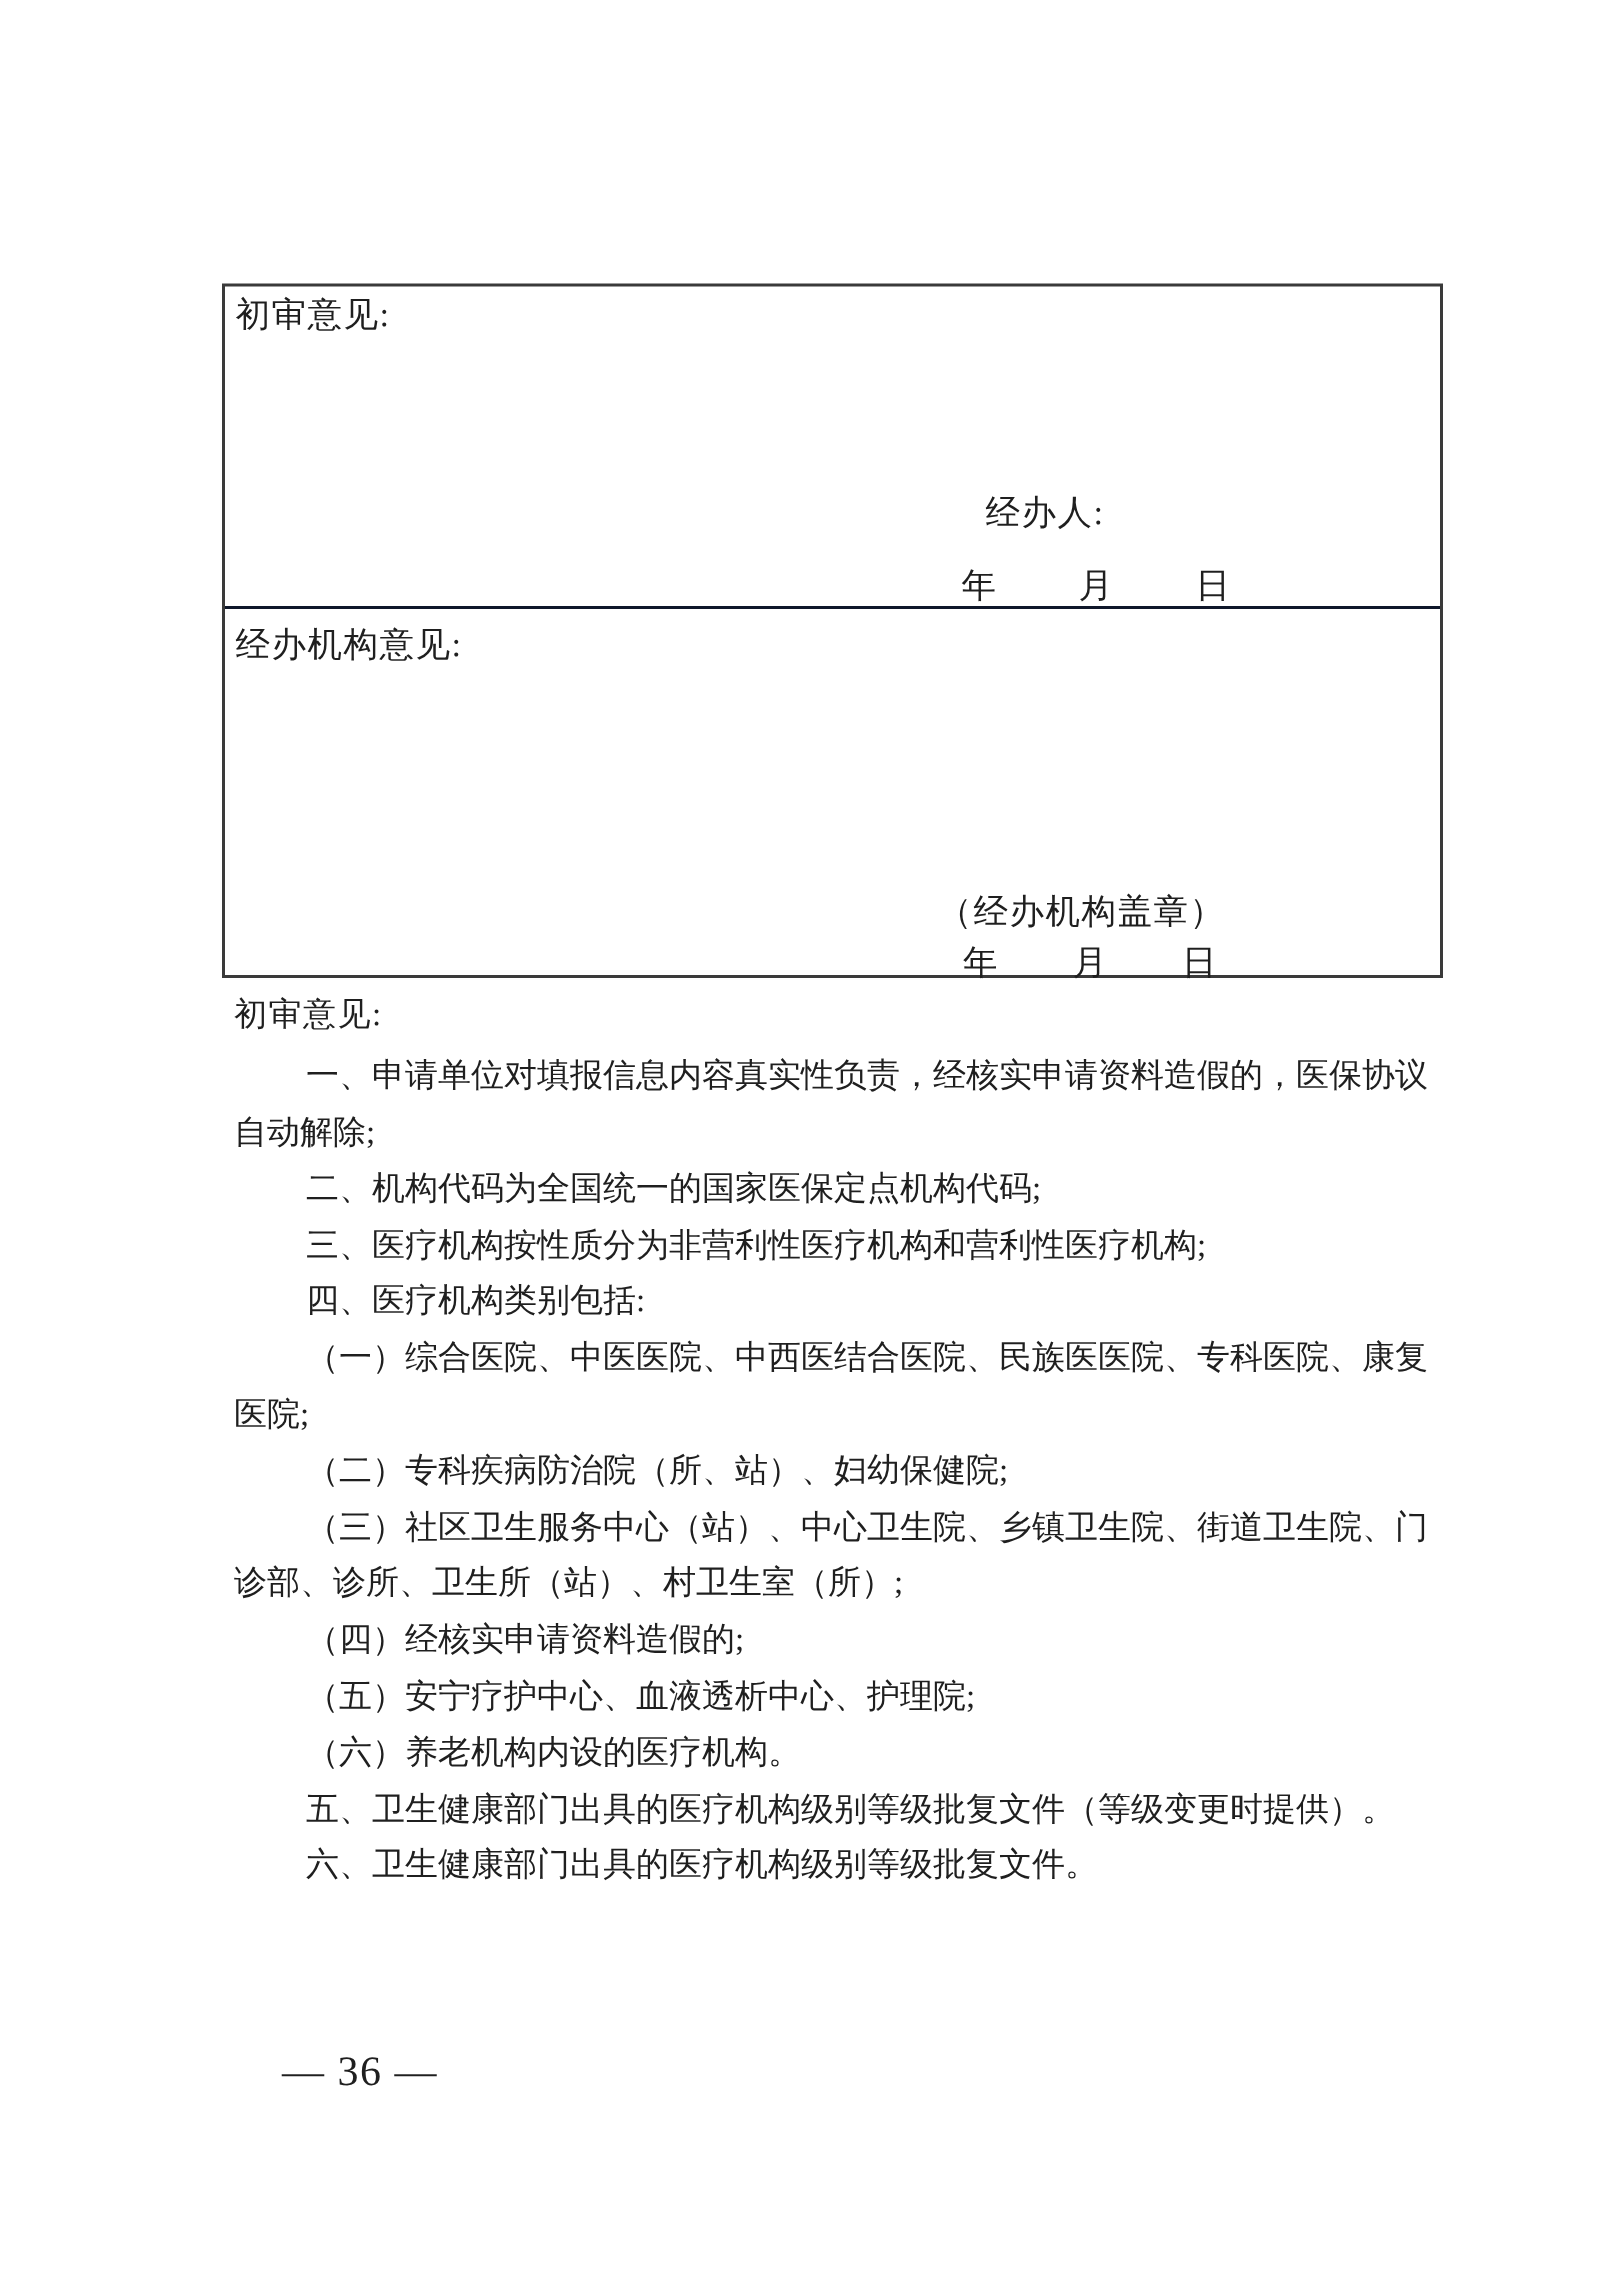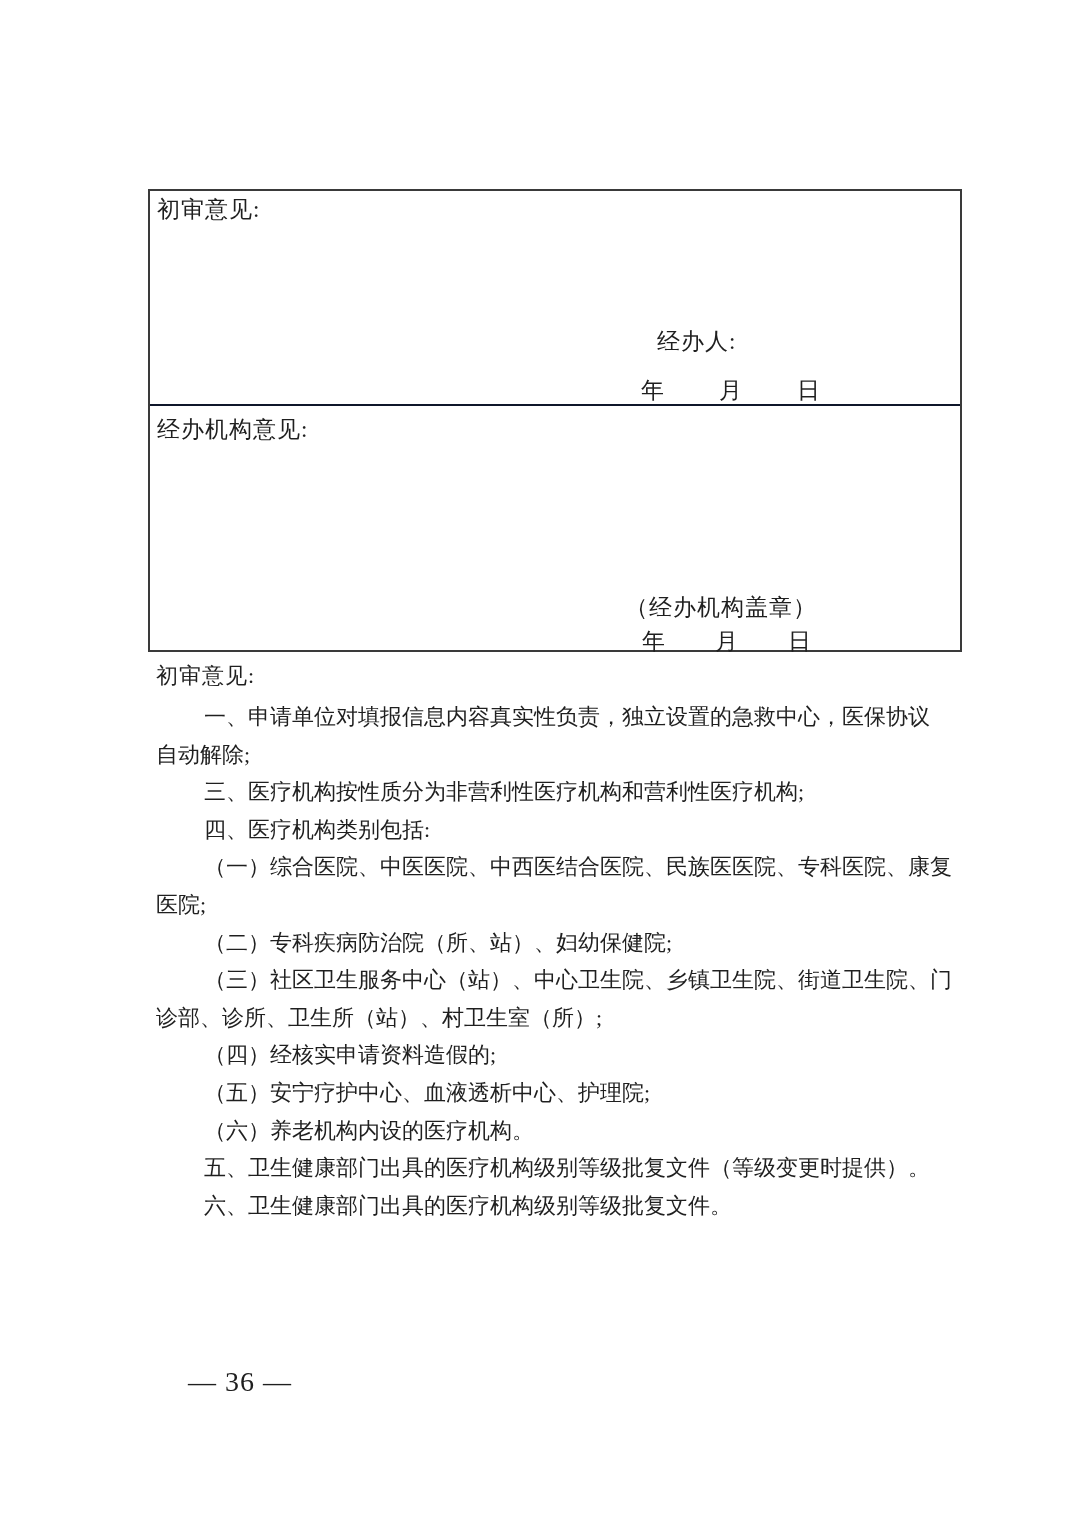--- a/index.html
+++ b/index.html
@@ -76,24 +76,27 @@
     </div>
   </div>
 
 </div>
 
 <div class="inst-heading">初审意见:</div>
 
 <div class="inst-lines">
 
 <div class="inst-line indent">
-      <span>一、申请单位对填报信息内容真实性负责，独立设置的急救中心，医保协议</span>
+      <span>一、申请单位对填报信息内容真实性负责，经核实申请资料造假的，医保协议</span>
     </div>
     <div class="inst-line">
       <span>自动解除;</span>
+    </div>
+    <div class="inst-line indent">
+      <span>二、机构代码为全国统一的国家医保定点机构代码;</span>
     </div>
     <div class="inst-line indent">
       <span>三、医疗机构按性质分为非营利性医疗机构和营利性医疗机构;</span>
     </div>
     <div class="inst-line indent">
       <span>四、医疗机构类别包括:</span>
     </div>
     <div class="inst-line indent">
       <span>（一）综合医院、中医医院、中西医结合医院、民族医医院、专科医院、康复</span>
     </div>

